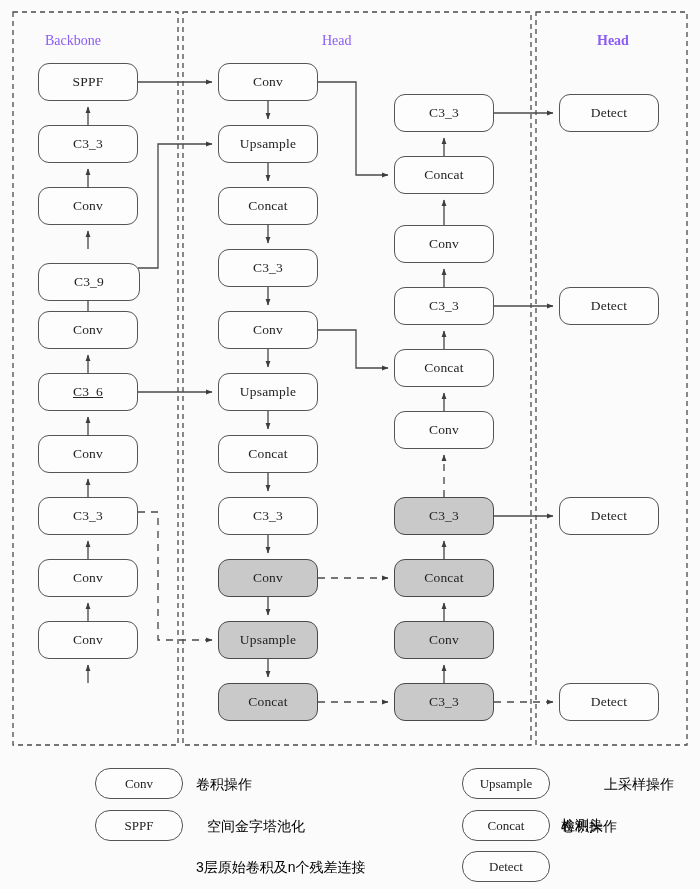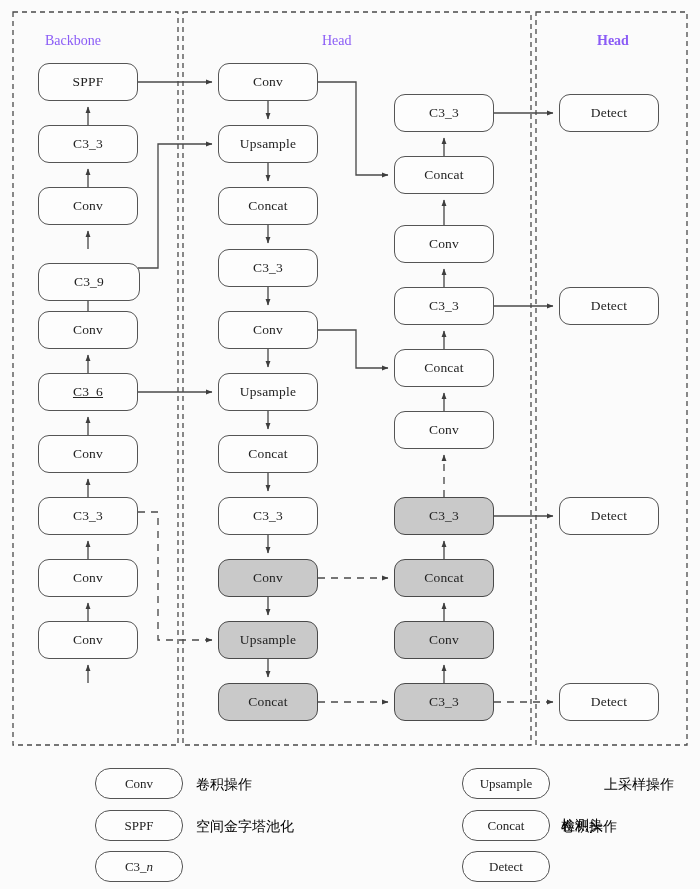--- a/index.html
+++ b/index.html
@@ -143,26 +143,23 @@
 
   <div class="node" style="left:559px;top:94px;width:100px;height:38px;">Detect</div>
   <div class="node" style="left:559px;top:287px;width:100px;height:38px;">Detect</div>
   <div class="node" style="left:559px;top:497px;width:100px;height:38px;">Detect</div>
   <div class="node" style="left:559px;top:683px;width:100px;height:38px;">Detect</div>
 
   <div class="legend-box" style="left:95px;top:768px;width:88px;height:31px;">Conv</div>
   <div class="legend-text cjk" style="left:196px;top:776px;">卷积操作</div>
 
   <div class="legend-box" style="left:95px;top:810px;width:88px;height:31px;">SPPF</div>
-  <div class="legend-text cjk" style="left:196px;top:818px;">空间金字塔池化</div>
+  <div class="legend-text cjk" style="left:207px;top:818px;">空间金字塔池化</div>
 
-  <div class="legend-box" style="left:95px;top:851px;width:88px;height:31px;">
-      <span>C3_</span>
-      <span class="ital">n</span>
-    </div>
+  <div class="legend-text cjk" style="left:196px;top:859px;">3层原始卷积及n个残差连接</div>
 
   <div class="legend-box" style="left:462px;top:768px;width:88px;height:31px;">Upsample</div>
   <div class="legend-text cjk" style="left:587px;top:776px;margin-left:17px;">上采样操作</div>
 
   <div class="legend-box" style="left:462px;top:810px;width:88px;height:31px;">Concat</div>
   <div class="legend-text cjk" style="left:561px;top:818px;">卷积操作</div>
 
   <div class="legend-box" style="left:462px;top:851px;width:88px;height:31px;">Detect</div>
   <div class="legend-text cjk" style="left:561px;top:817px;">检测头</div>
 

